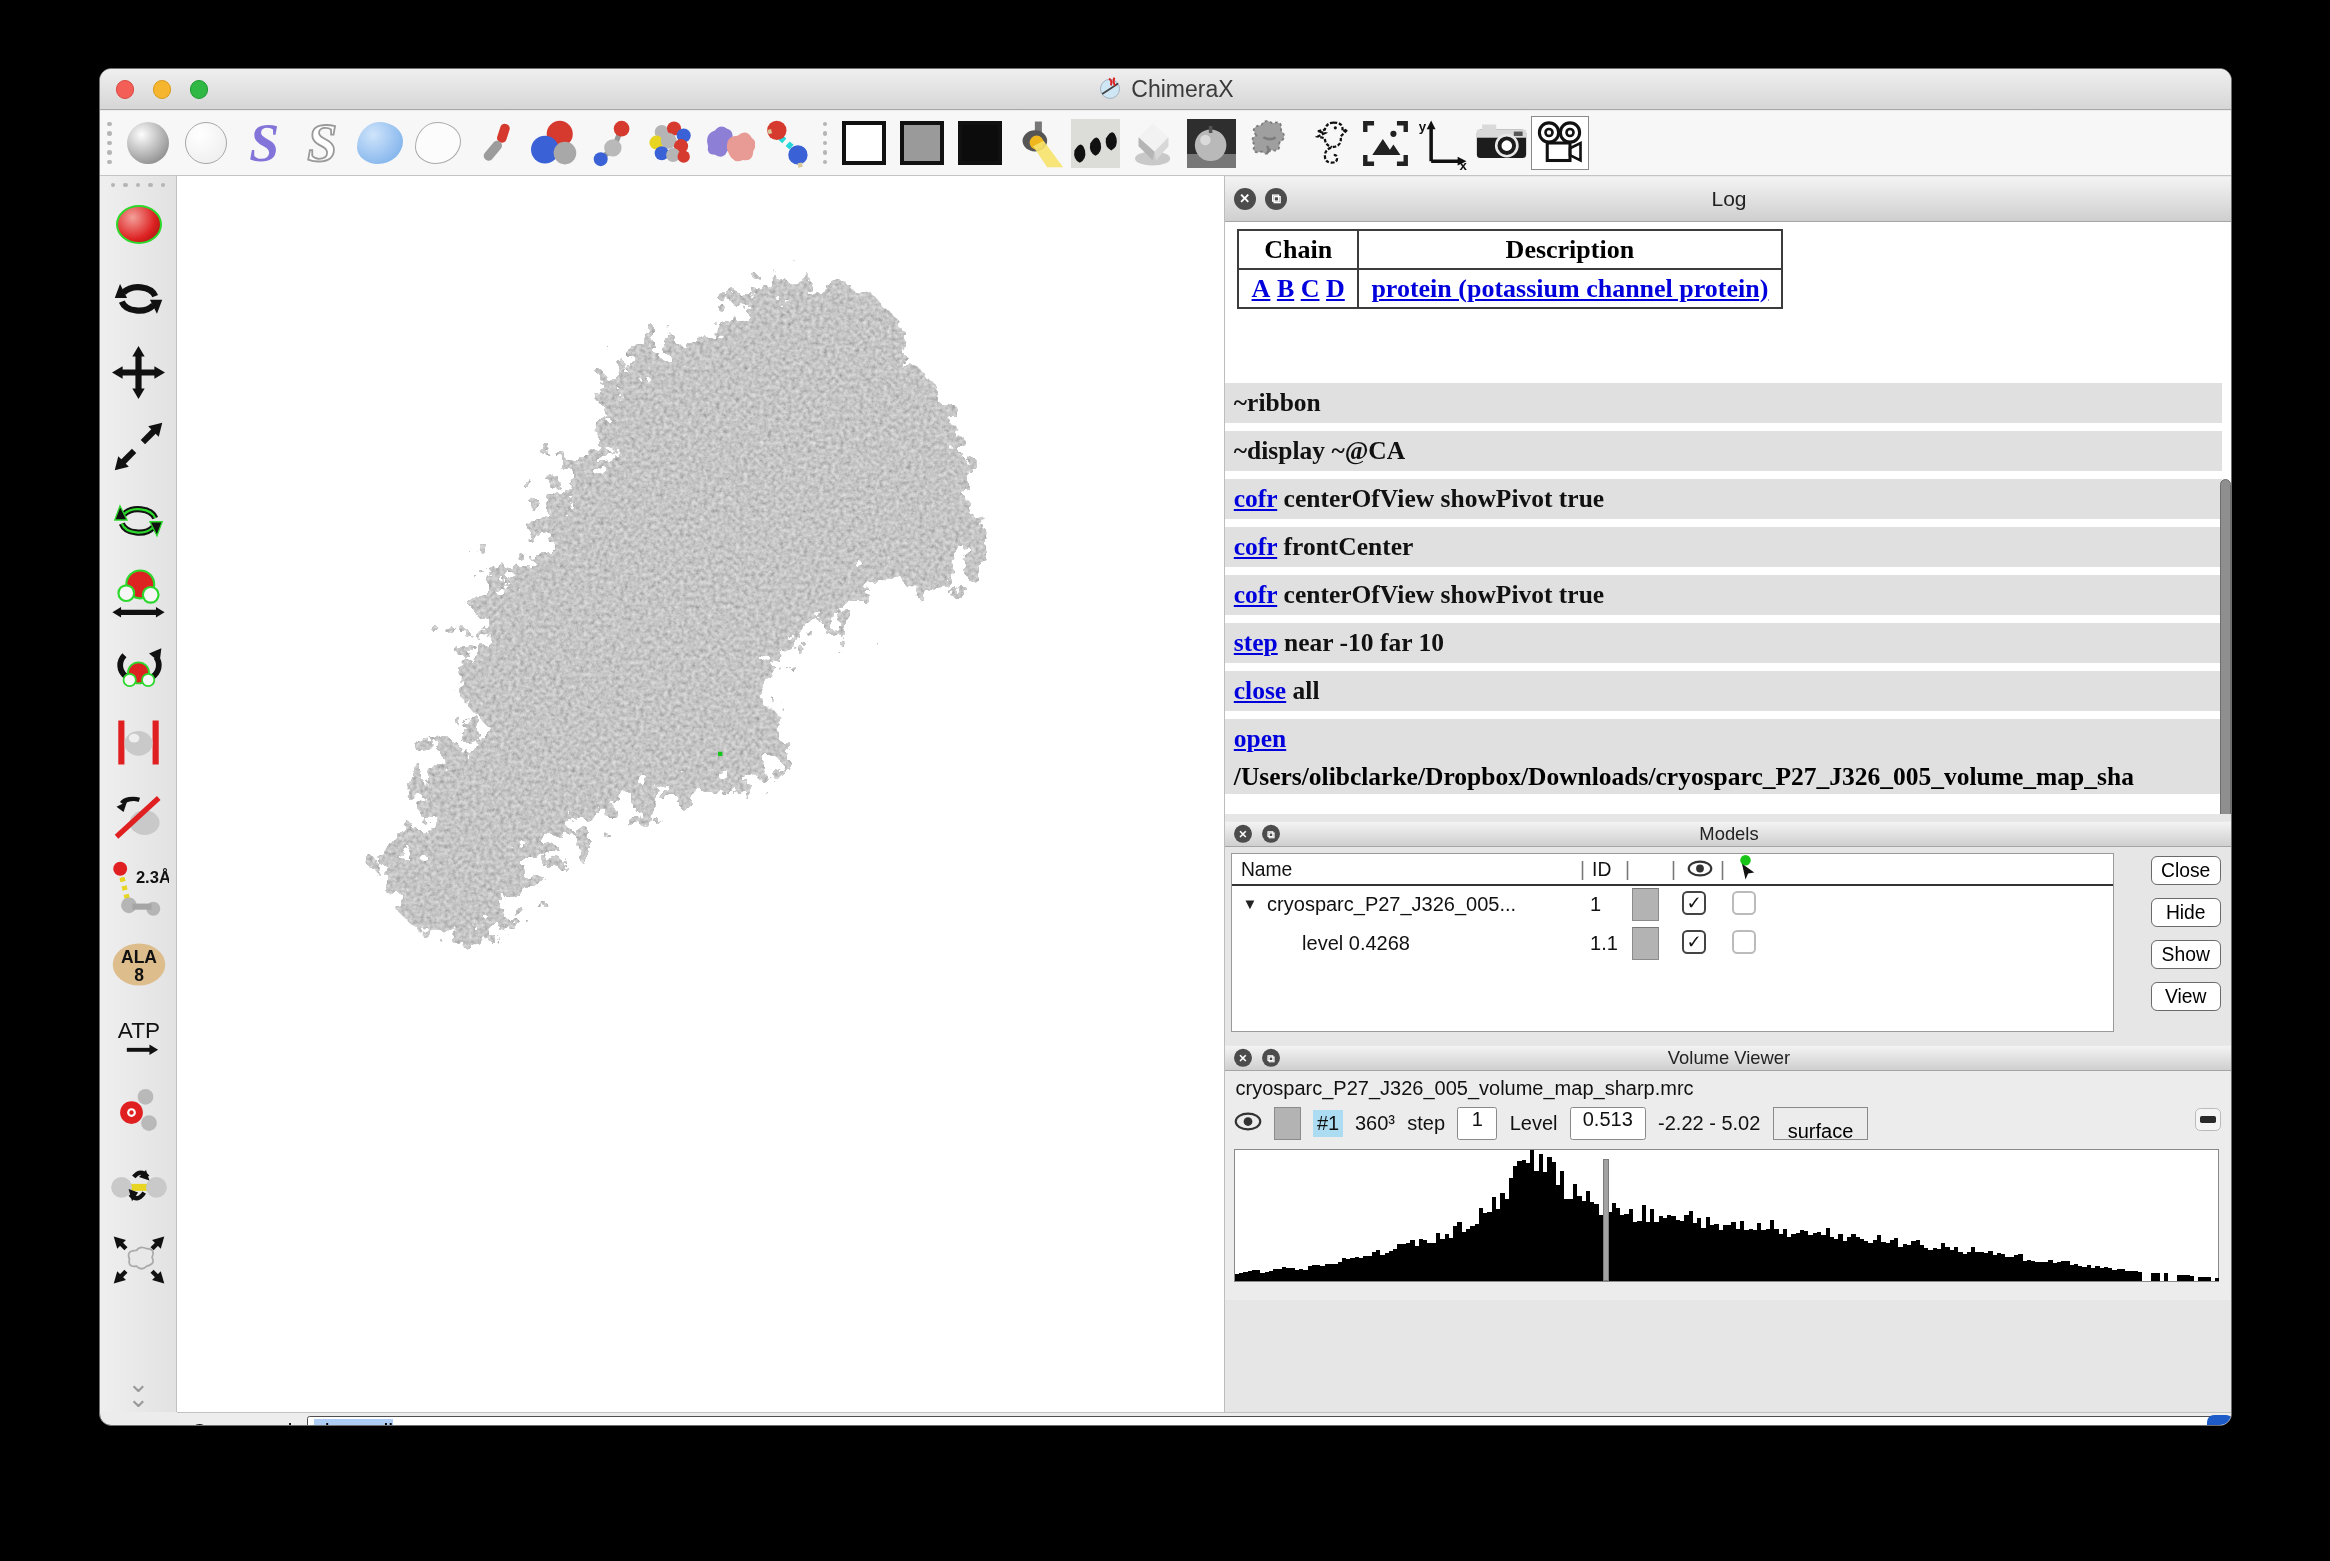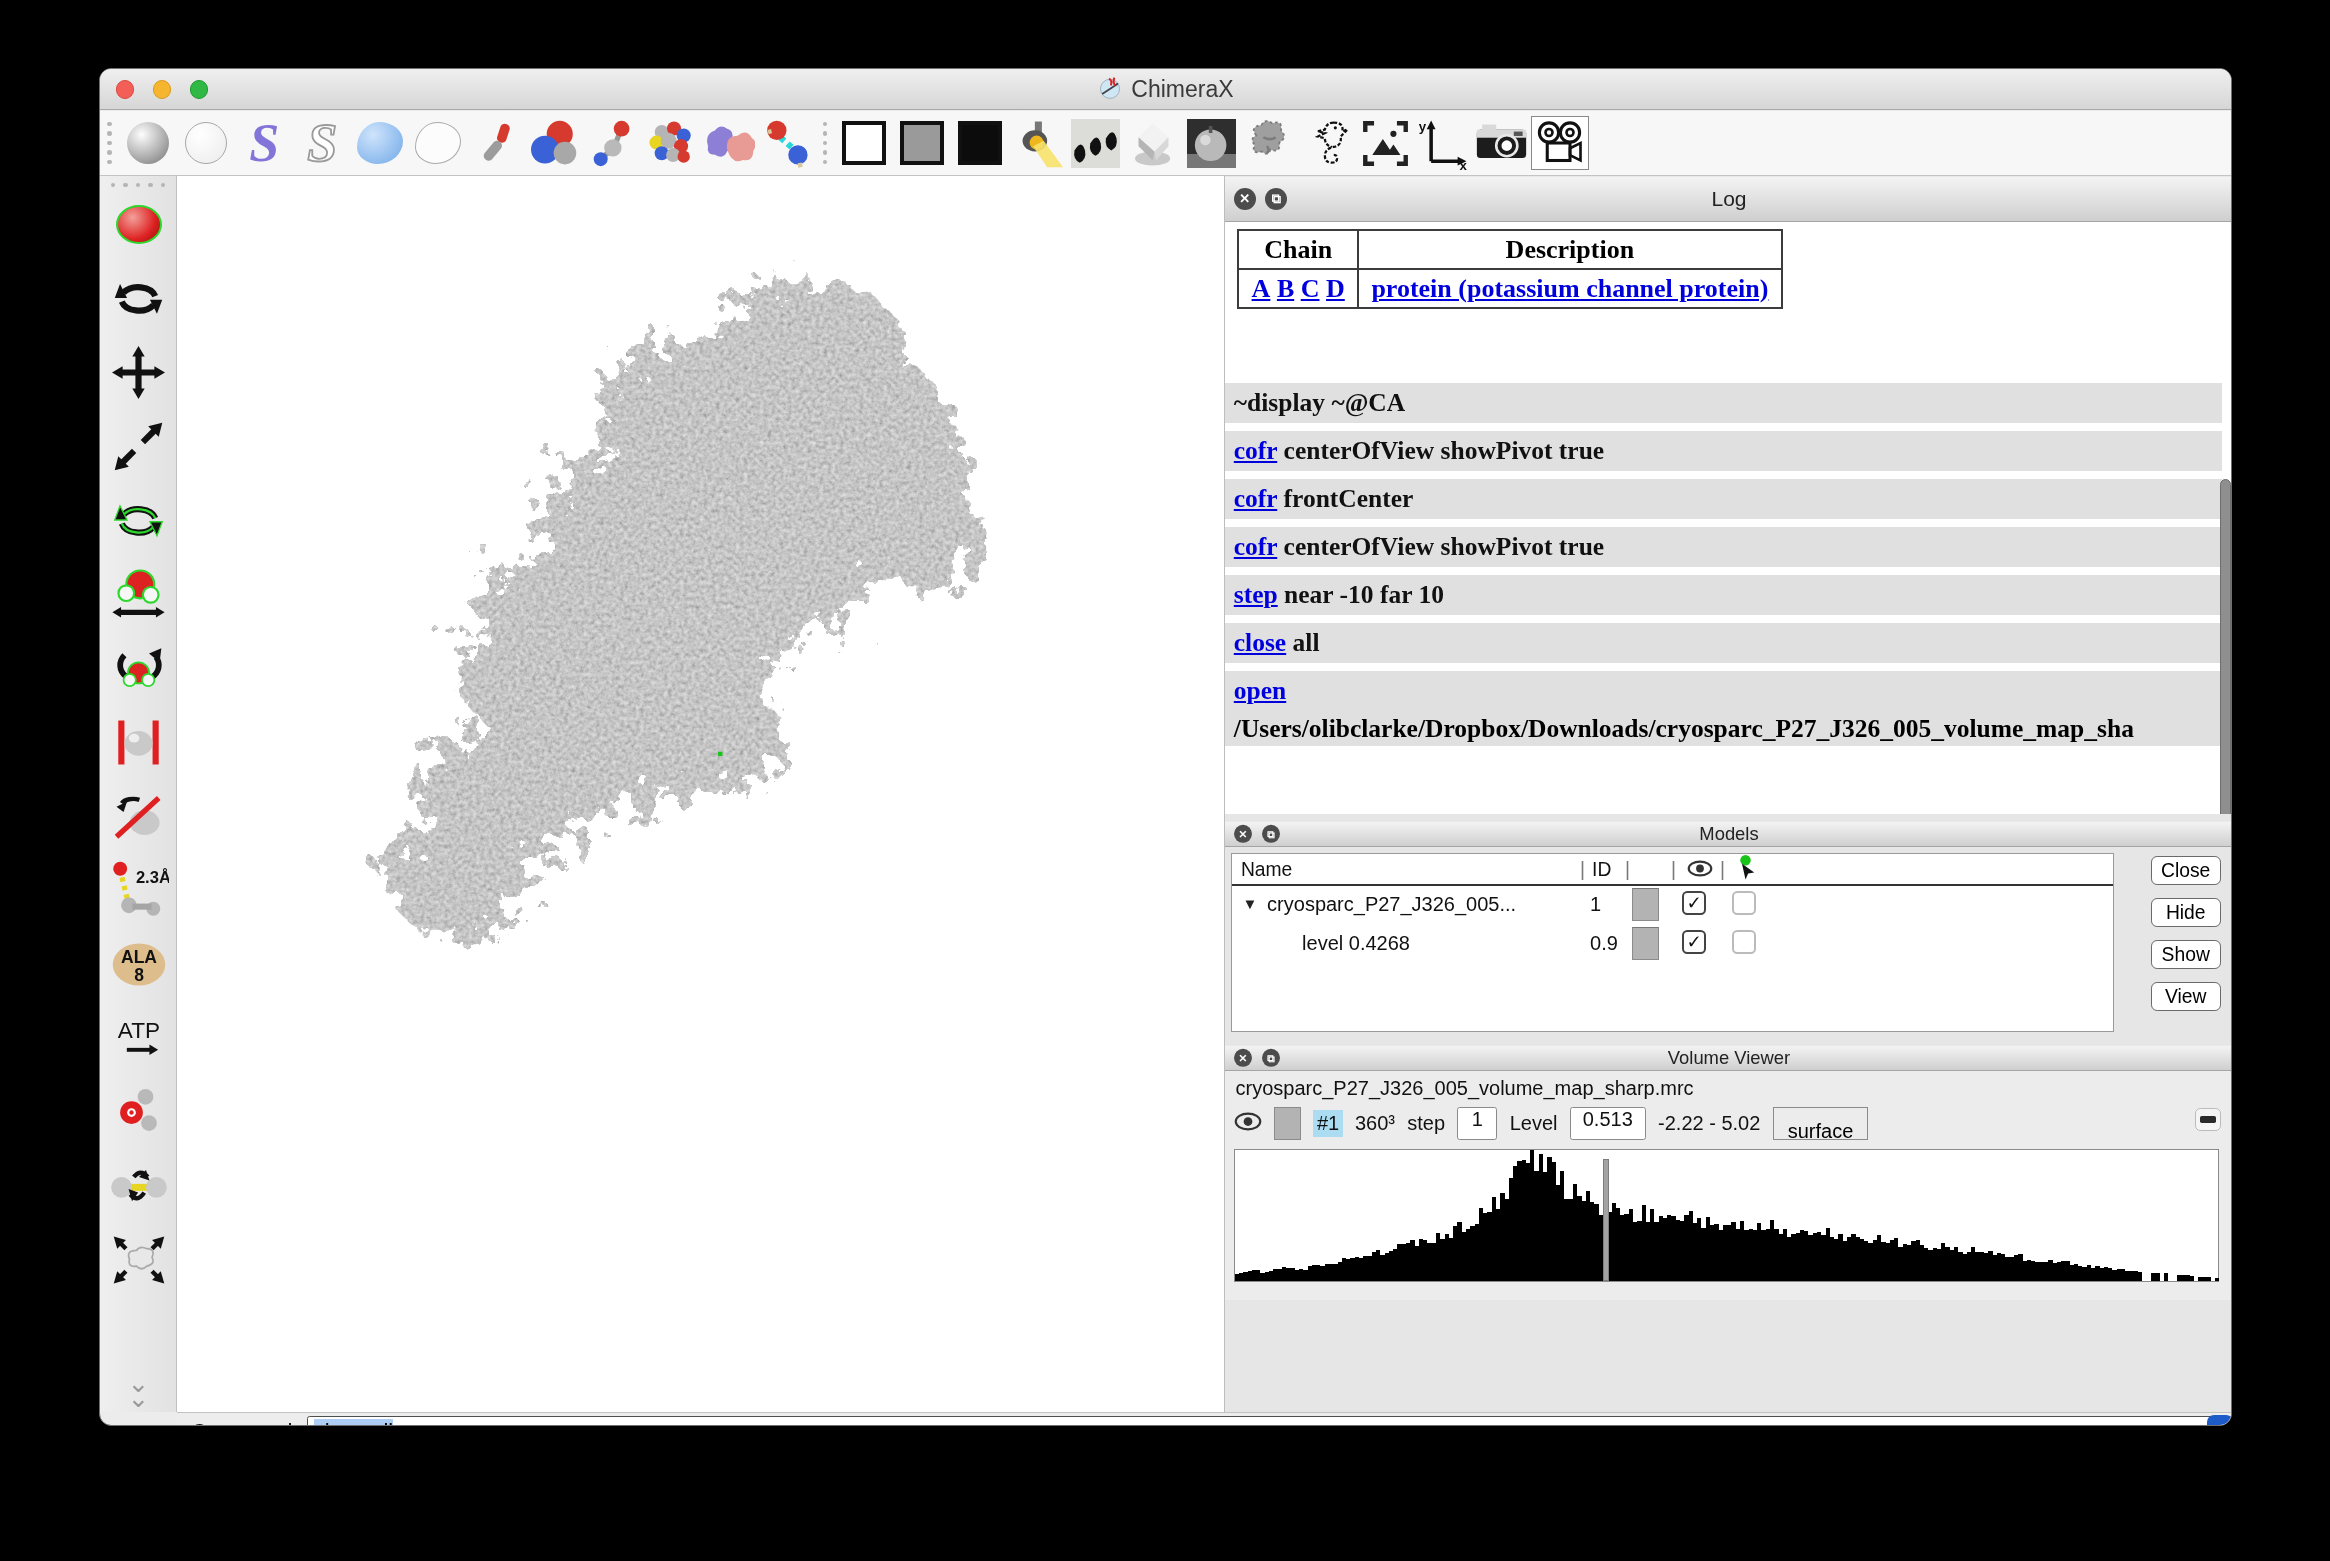--- a/index.html
+++ b/index.html
@@ -510,20 +510,21 @@
           <th>Chain</th>
           <th>Description</th>
         </tr>
         <tr>
           <td id="chains-cell"><a class="loglink">A</a> <a class="loglink">B</a> <a class="loglink">C</a> <a class="loglink">D</a></td>
           <td><a class="loglink">protein (potassium channel protein)</a></td>
         </tr>
       </tbody>
         </table>
       <div id="log-entries">
+          <div class="log-entry"><span class="cmdrest">~ribbon</span></div>
           <div class="log-entry"><span class="cmdrest">~display ~@CA</span></div>
           <div class="log-entry"><a class="loglink">cofr</a><span class="cmdrest"> centerOfView showPivot true</span></div>
           <div class="log-entry"><a class="loglink">cofr</a><span class="cmdrest"> frontCenter</span></div>
           <div class="log-entry"><a class="loglink">cofr</a><span class="cmdrest"> centerOfView showPivot true</span></div>
           <div class="log-entry"><a class="loglink">step</a><span class="cmdrest"> near -10 far 10</span></div>
           <div class="log-entry"><a class="loglink">close</a><span class="cmdrest"> all</span></div>
           <div class="log-entry"><a class="loglink">open</a><span class="cmdrest"></span><div style="line-height: 35px;">/Users/olibclarke/Dropbox/Downloads/cryosparc_P27_J326_005_volume_map_sha</div></div>
         </div>
 
       <div id="log-vscroll"></div>
@@ -562,21 +563,21 @@
             <div class="model-row">
               <span class="m-exp">▼</span>
               <span class="m-name" style="left: 35px;">cryosparc_P27_J326_005...</span>
               <span class="m-id">1</span>
               <span class="m-swatch" style="background: rgb(179, 179, 179);"></span>
               <span class="m-check c1">✓</span>
               <span class="m-check c2 empty"></span>
             </div>
             <div class="model-row">
               <span class="m-name" style="left: 70px;">level 0.4268</span>
-              <span class="m-id">0.9</span>
+              <span class="m-id">1.1</span>
               <span class="m-swatch" style="background: rgb(179, 179, 179);"></span>
               <span class="m-check c1">✓</span>
               <span class="m-check c2 empty"></span>
             </div>
           </div>
       </div>
       <div id="model-buttons">
           <button>Close</button>
           <button>Hide</button>
           <button>Show</button>

